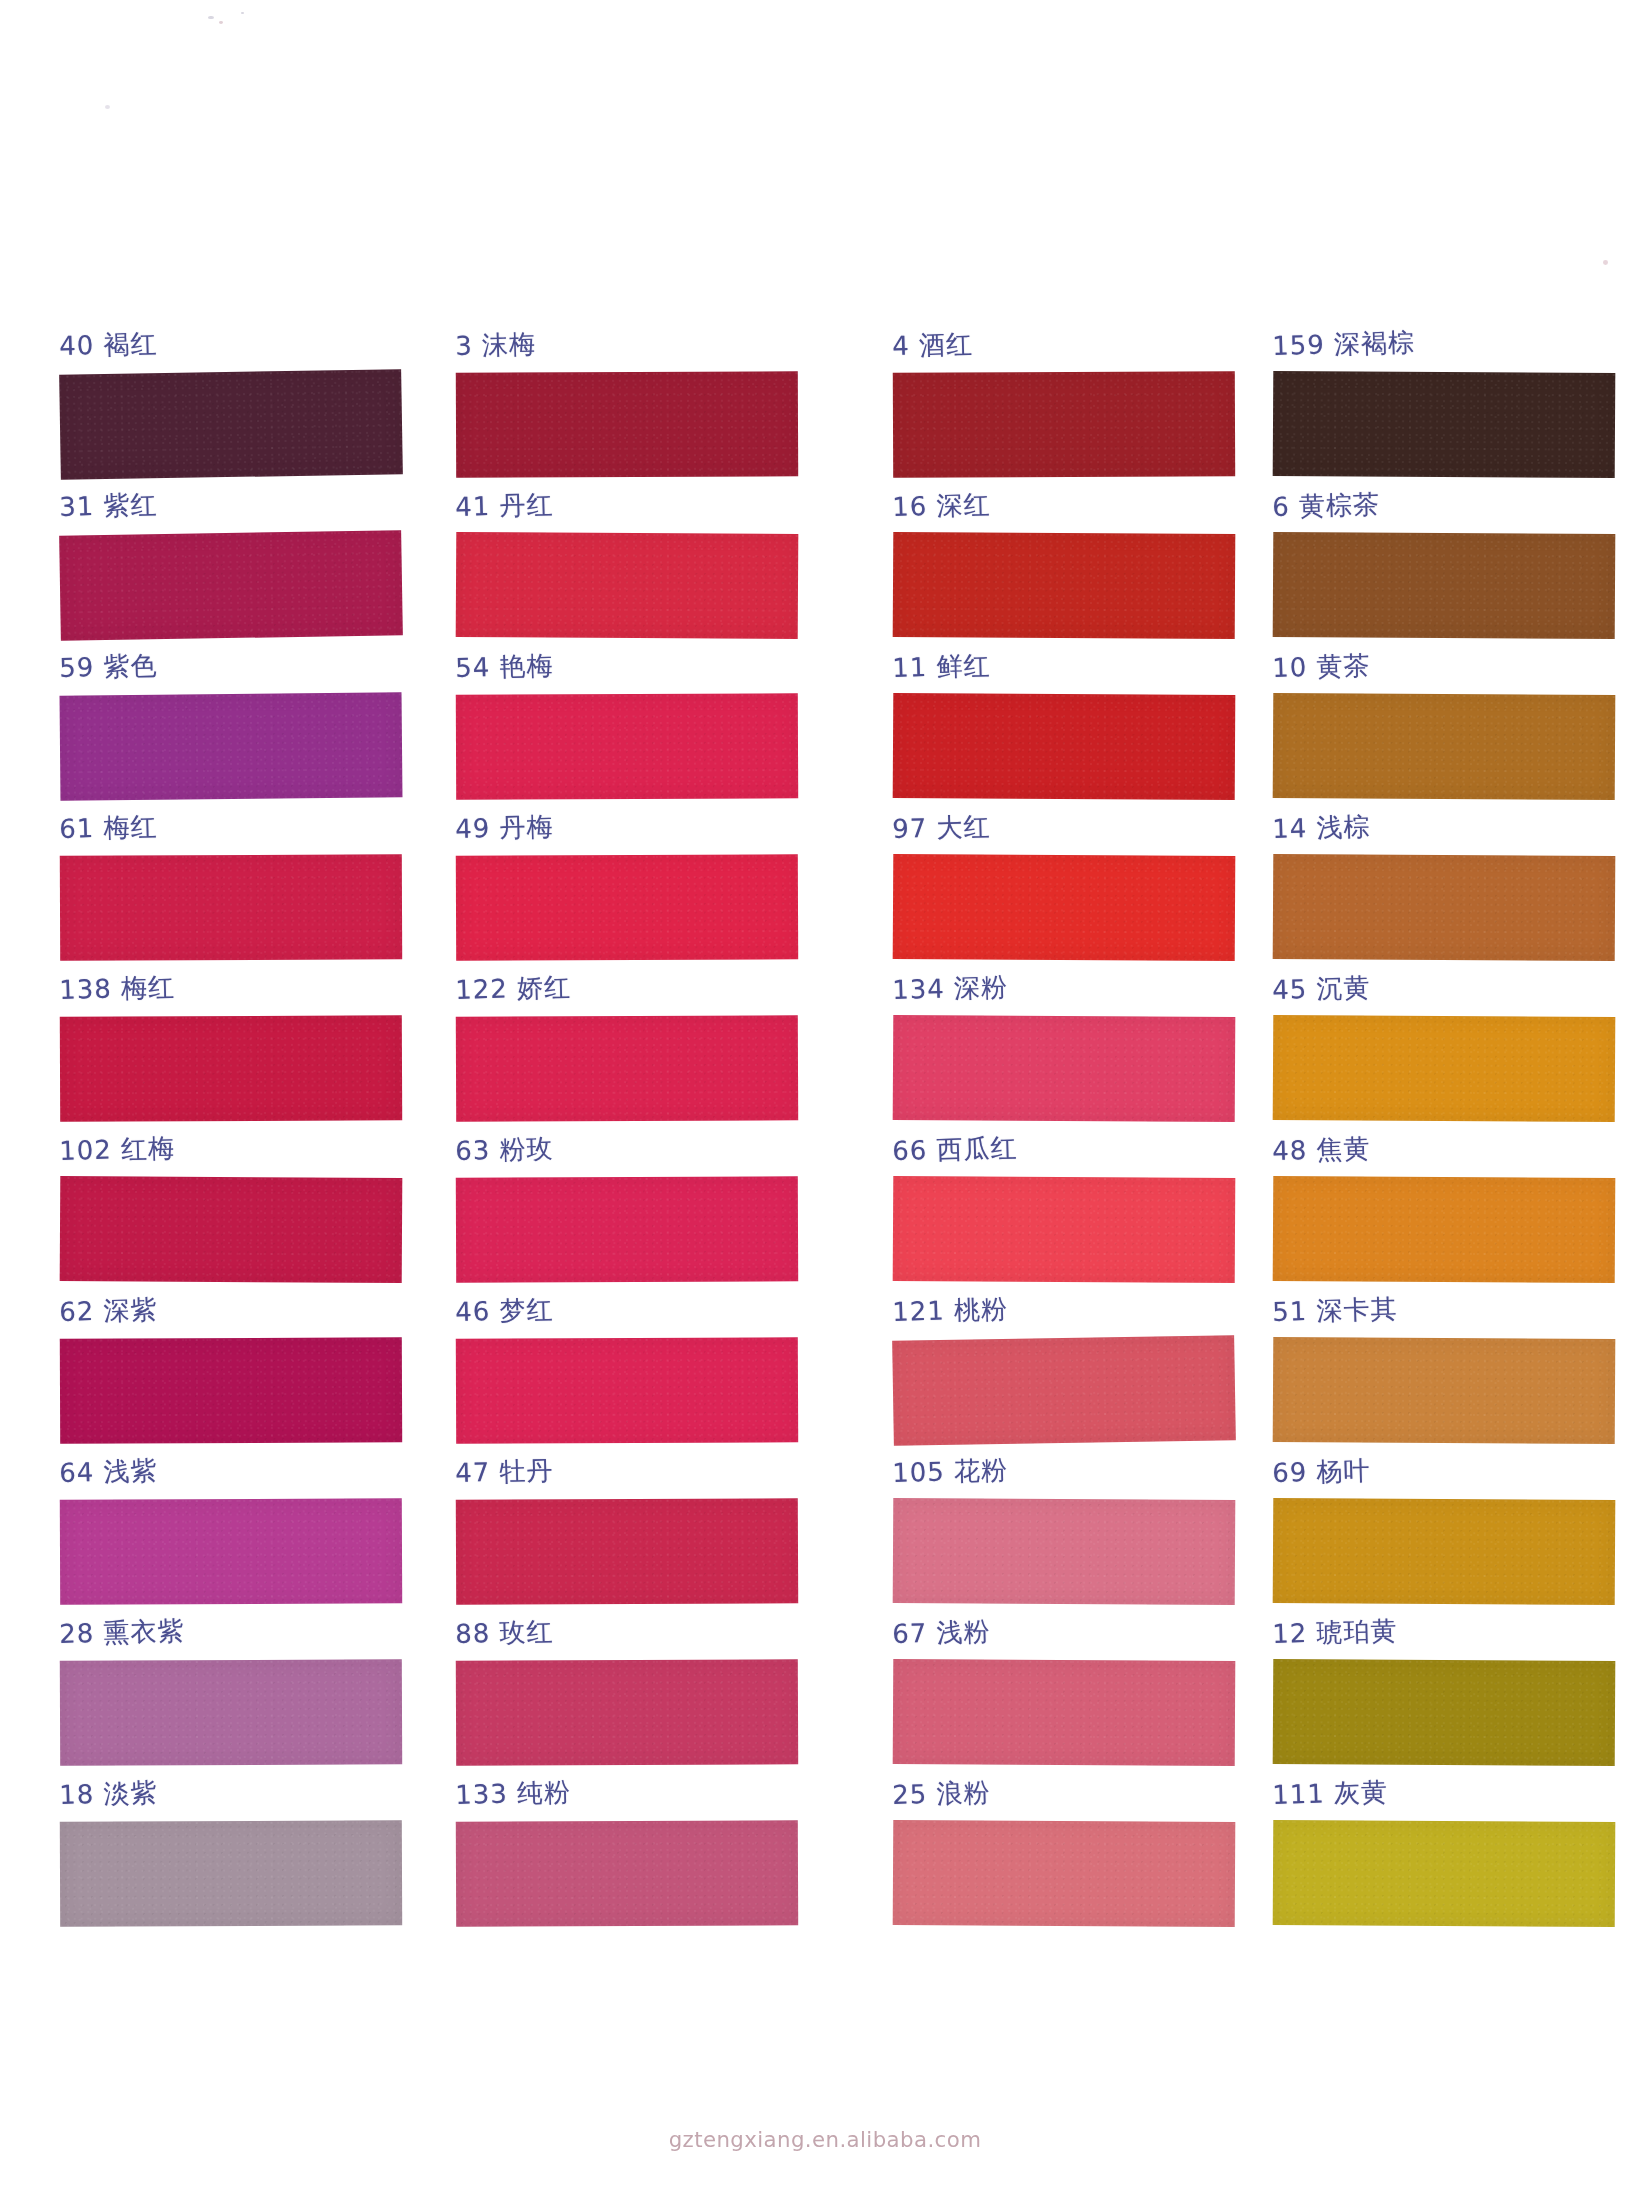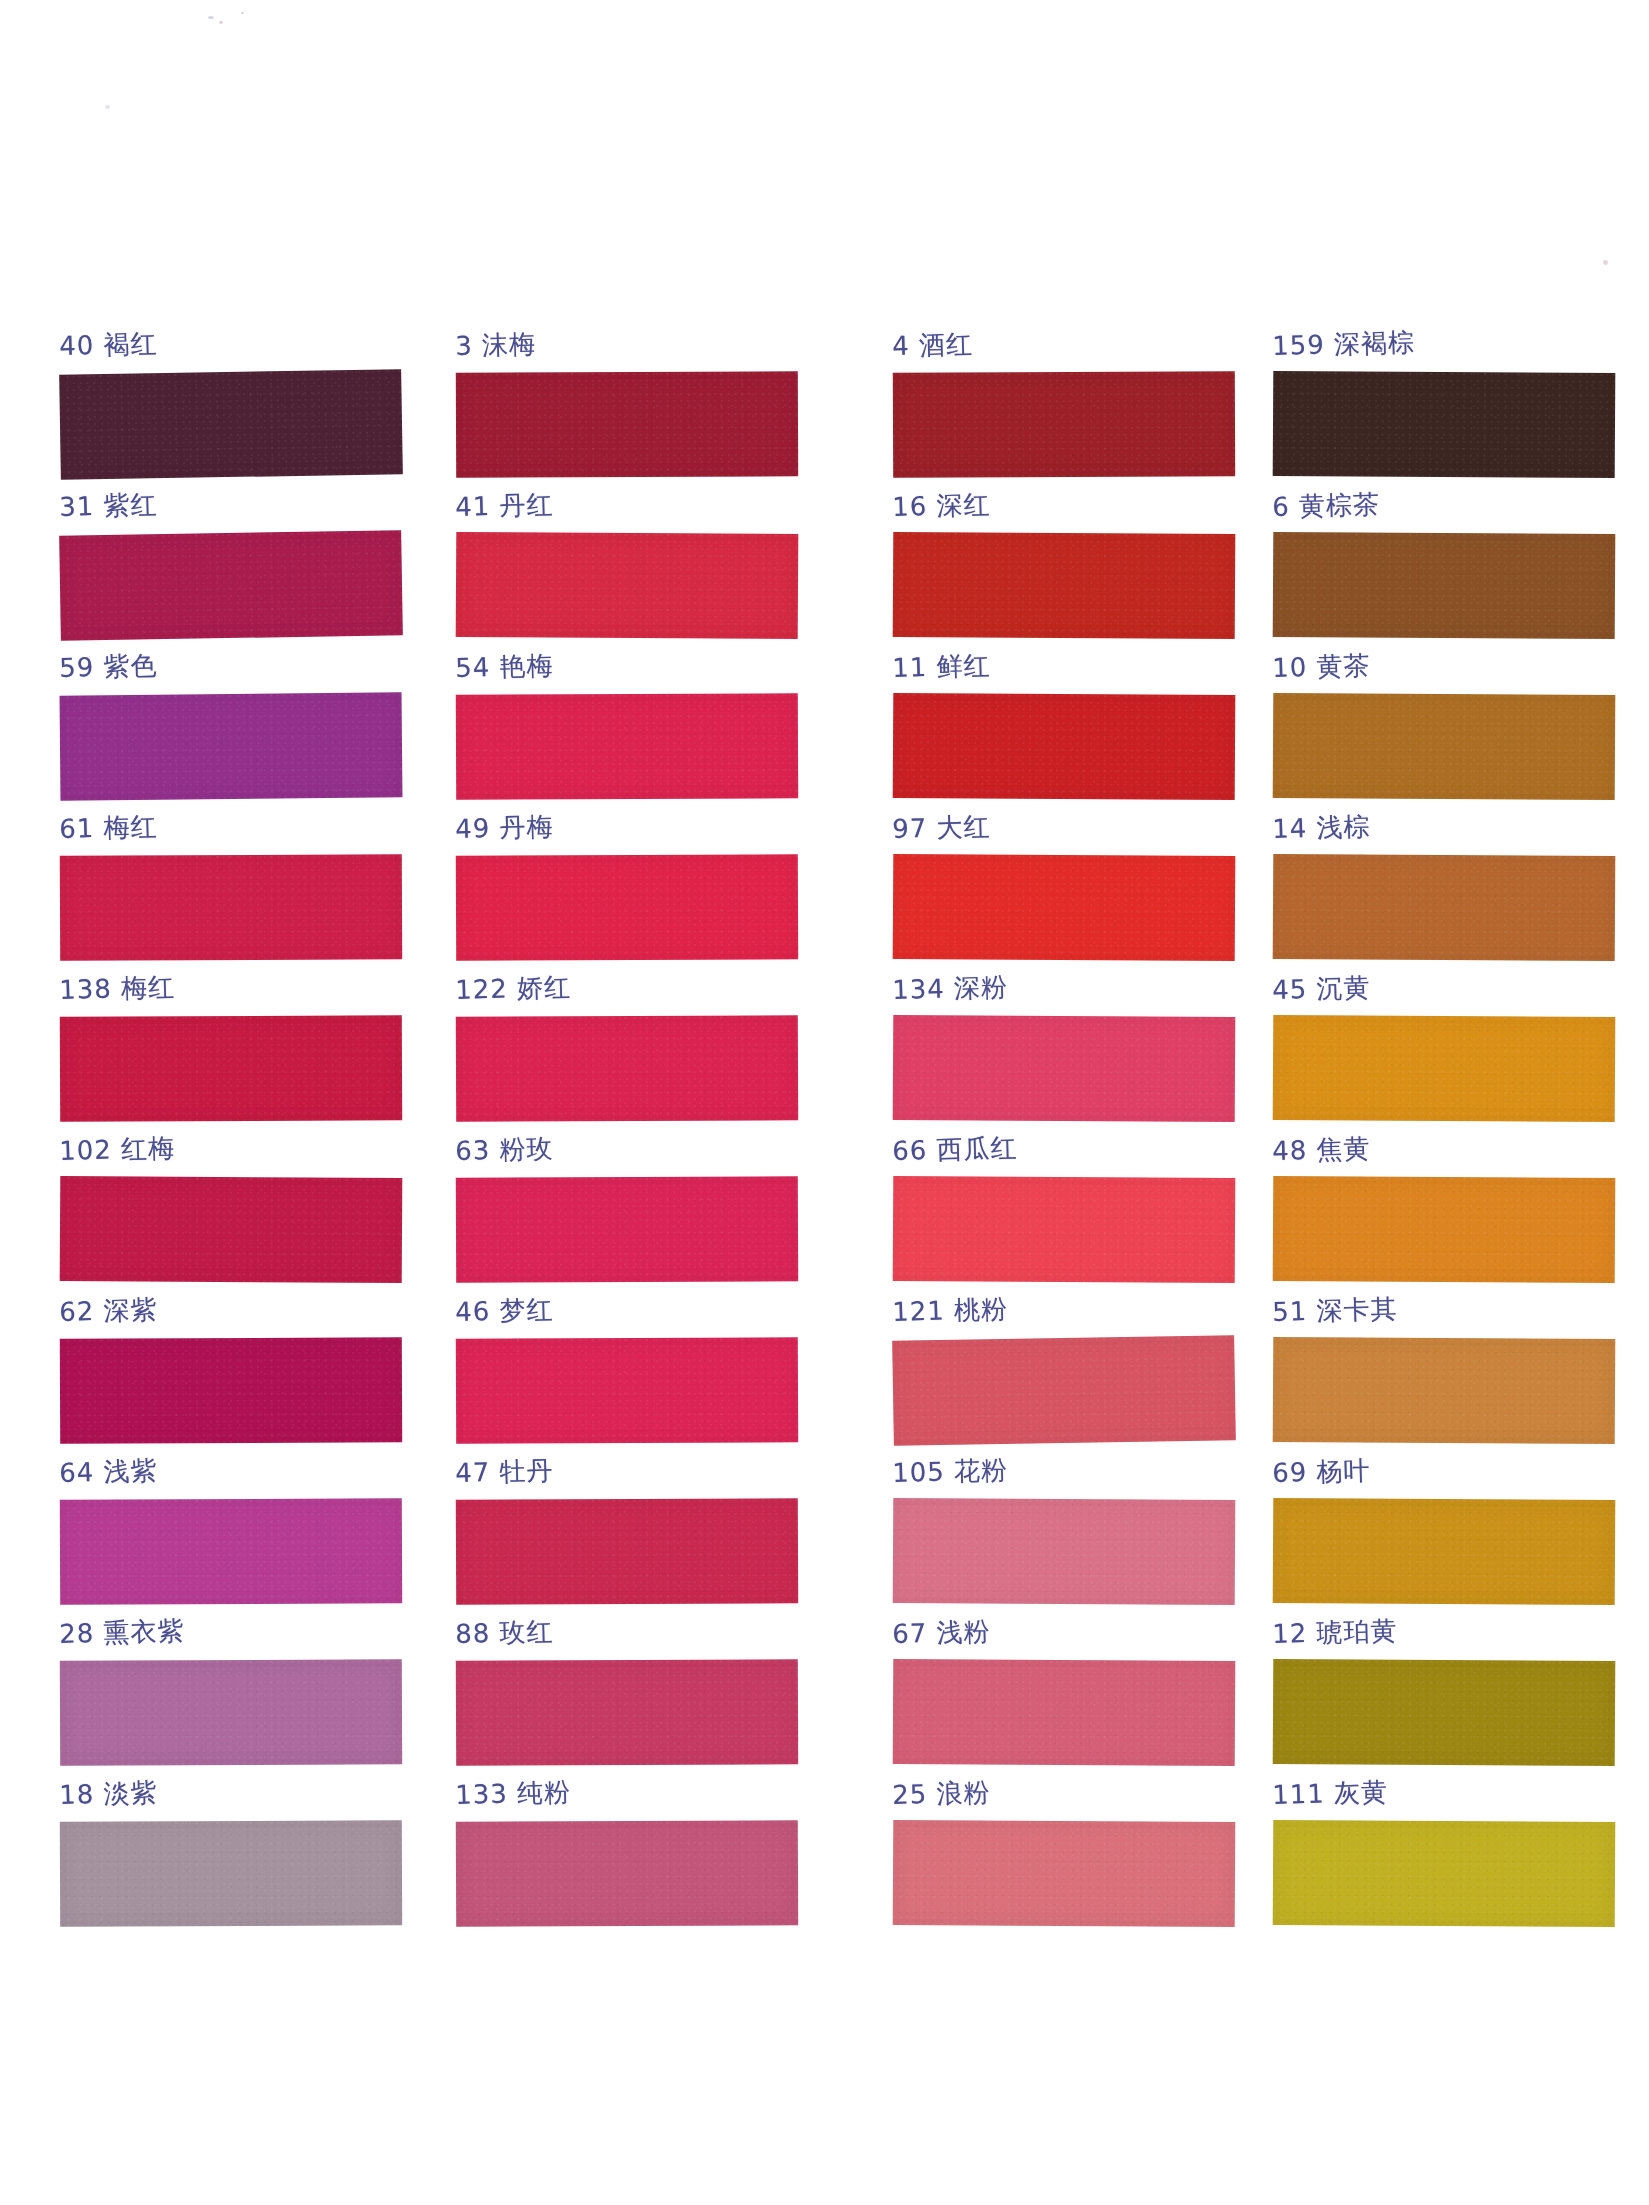--- a/index.html
+++ b/index.html
@@ -279,15 +279,18 @@
         <div class="swatch tilt-c" style="background-color: rgb(156, 135, 19);"></div>
       </div>
       <div class="cell">
         <div class="label">111 灰黄</div>
         <div class="swatch tilt-c" style="background-color: rgb(192, 176, 34);"></div>
       </div>
     </div>
 
   </div>
 
+  <div class="watermark">
+    <span class="wm-host">gztengxiang.en.alibaba.com</span>
+  </div>
 
 </div>
 
 
 </body></html>

